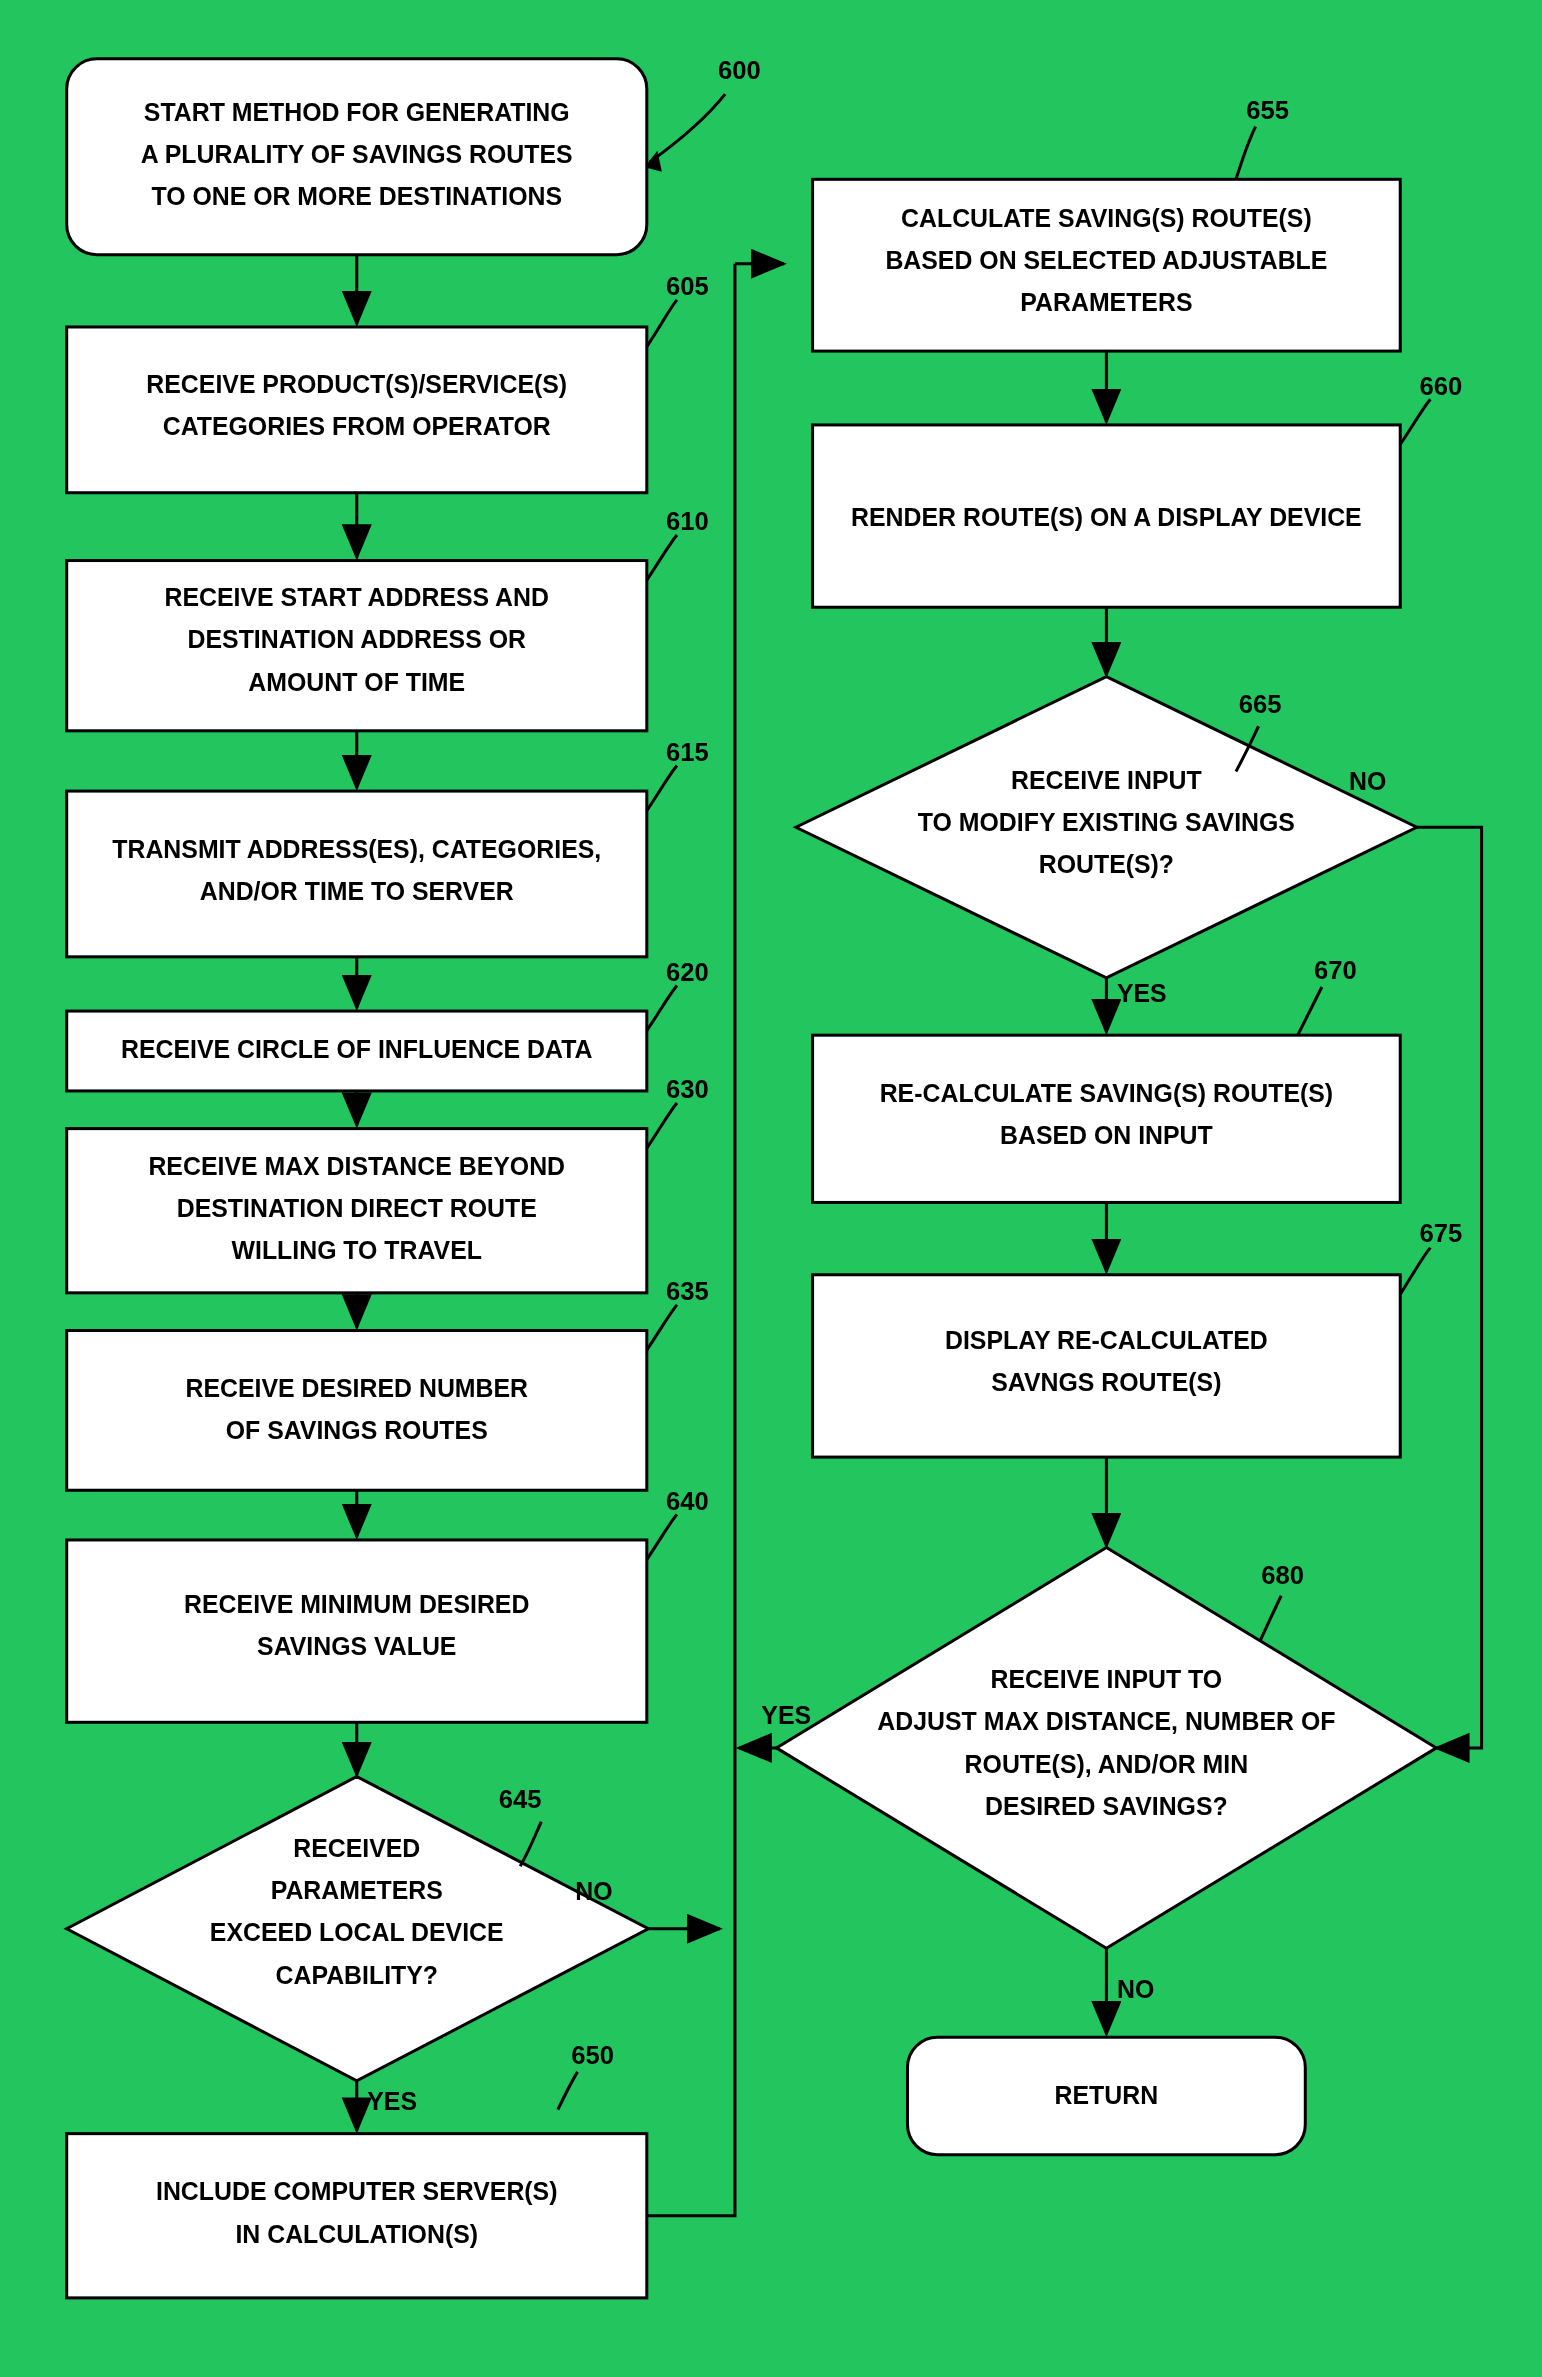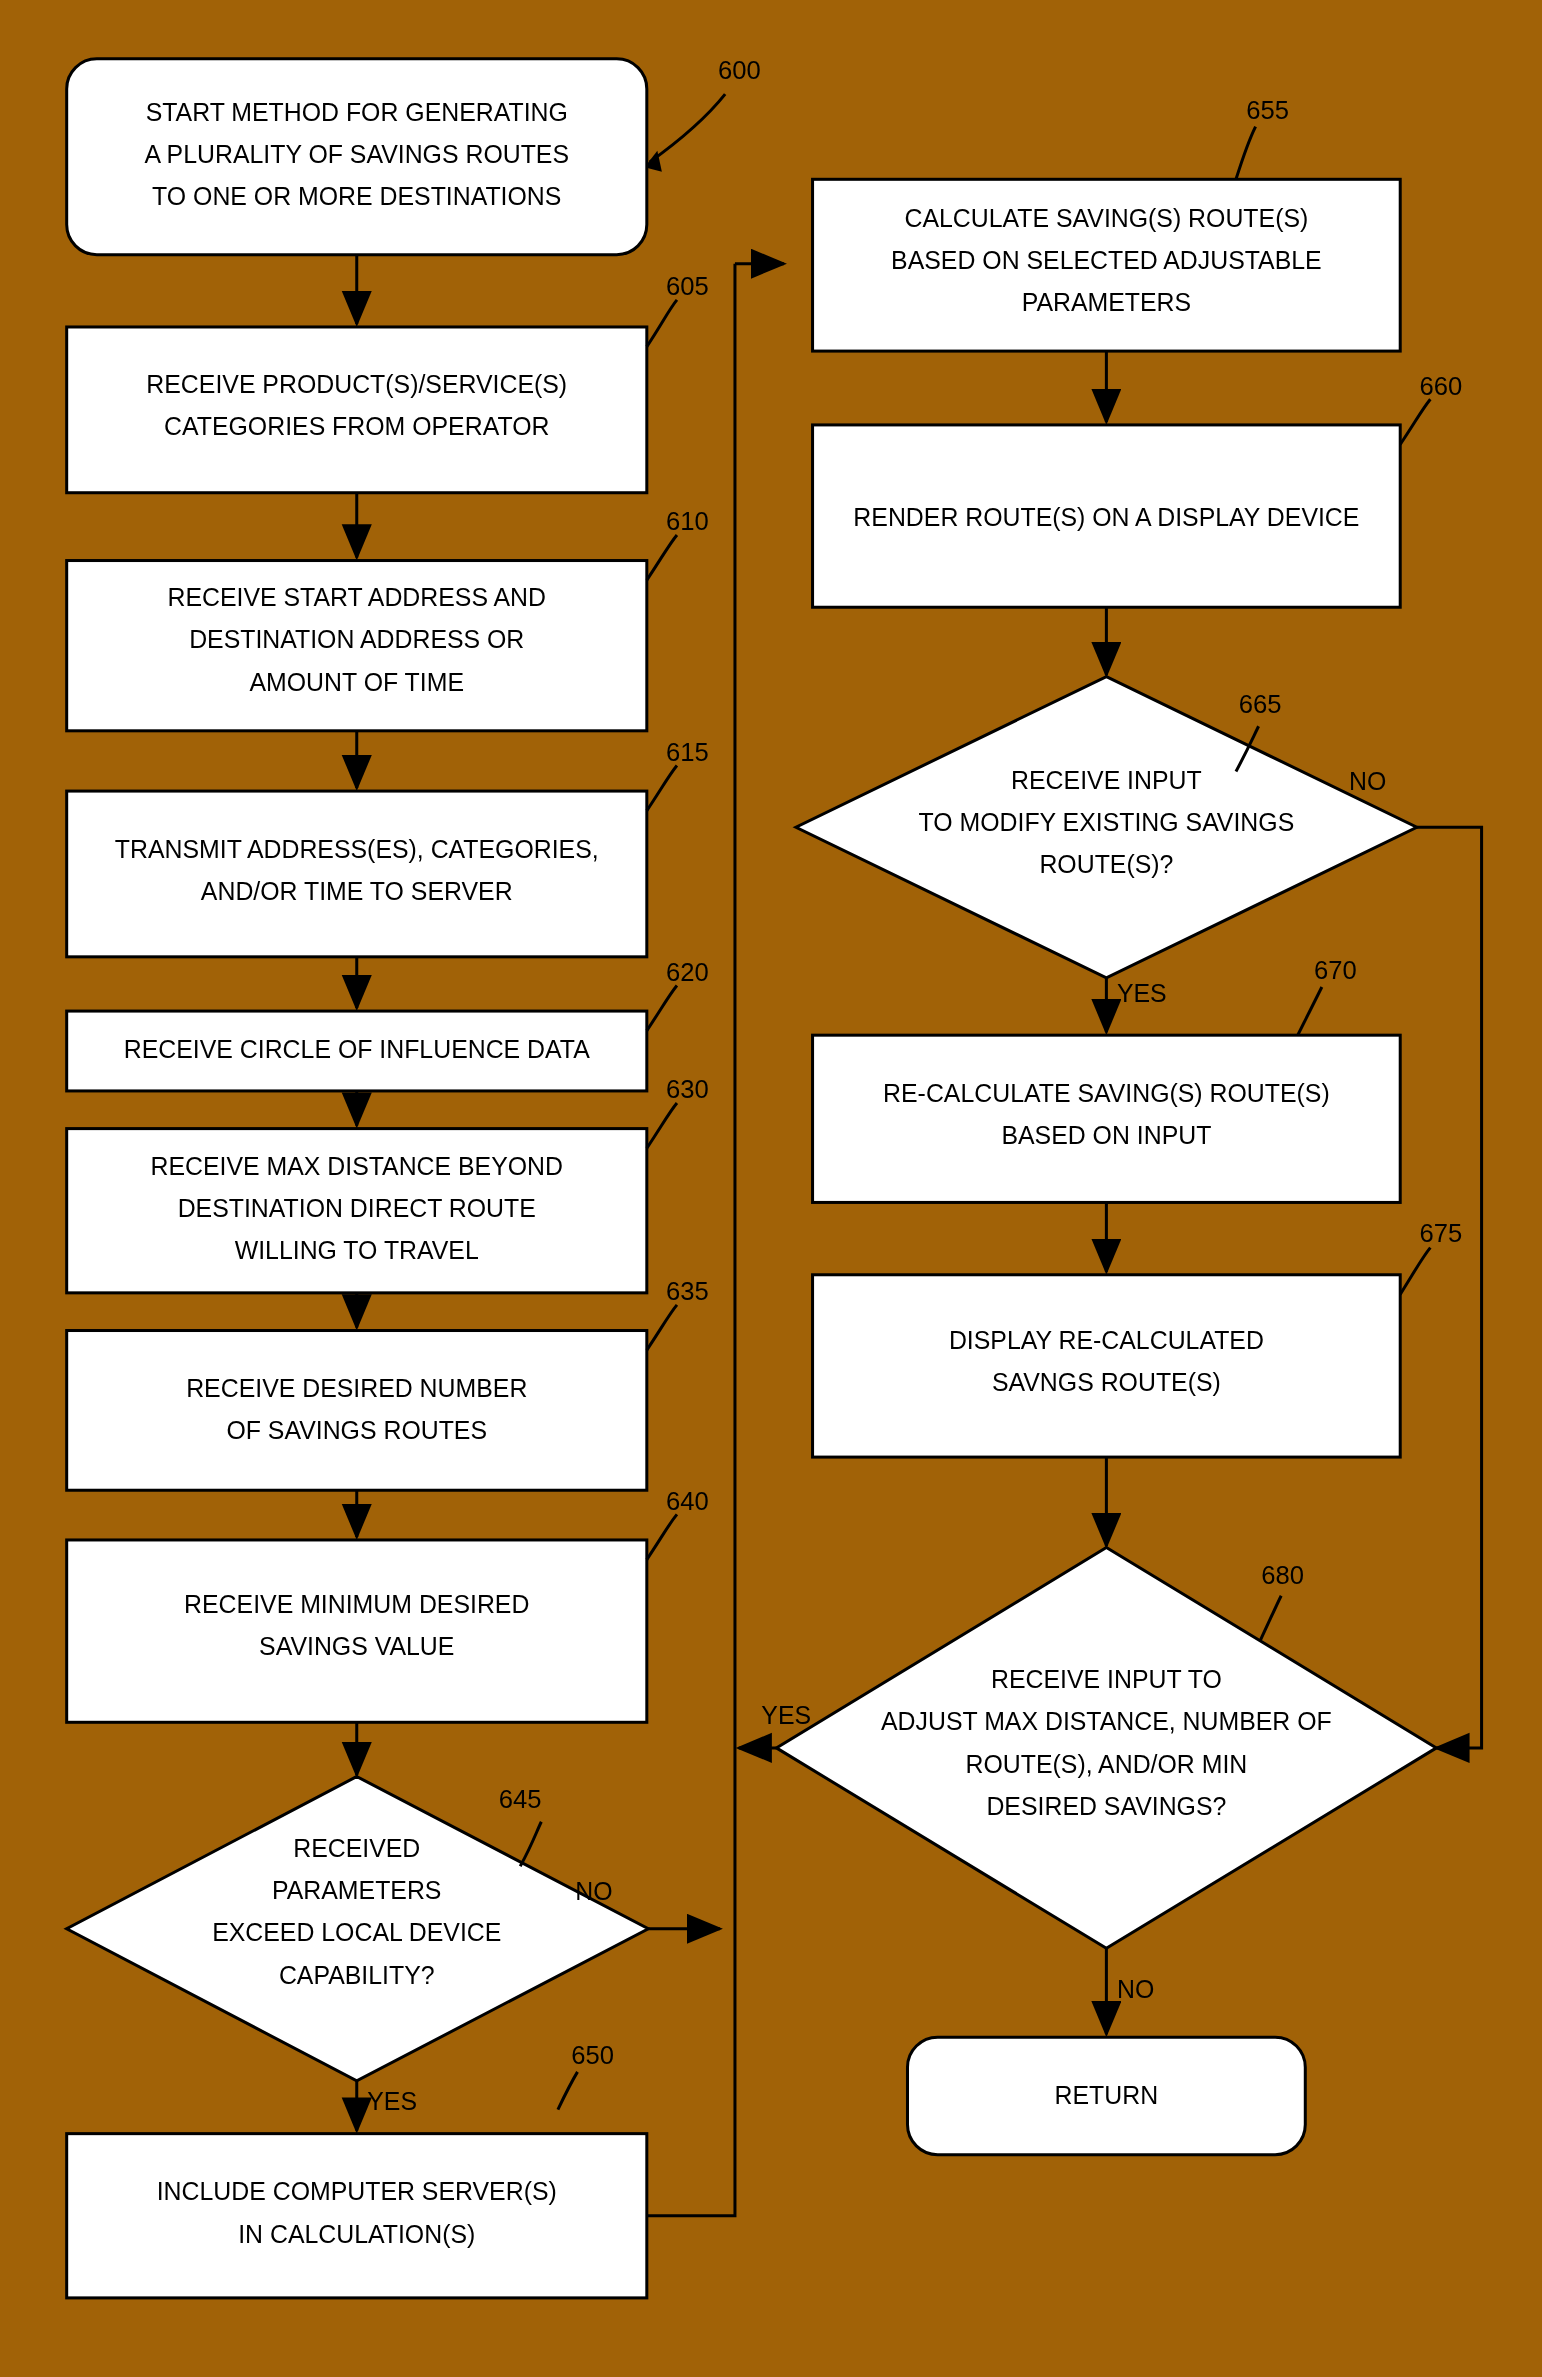--- a/index.html
+++ b/index.html
@@ -8,22 +8,23 @@
     background: #ffffff;
   }
   body {
     font-family: "Liberation Sans", sans-serif;
     color: #000000;
   }
   #page {
     position: relative;
     width: 1543px;
     height: 2377px;
-    background: #a16207;
+    background: #22c55e;
     overflow: hidden;
+    font-weight: bold;
   }
   svg.flow {
     position: absolute;
     left: 0;
     top: 0;
     width: 1543px;
     height: 2377px;
   }
   .node-text {
     font-family: "Liberation Sans", sans-serif;

